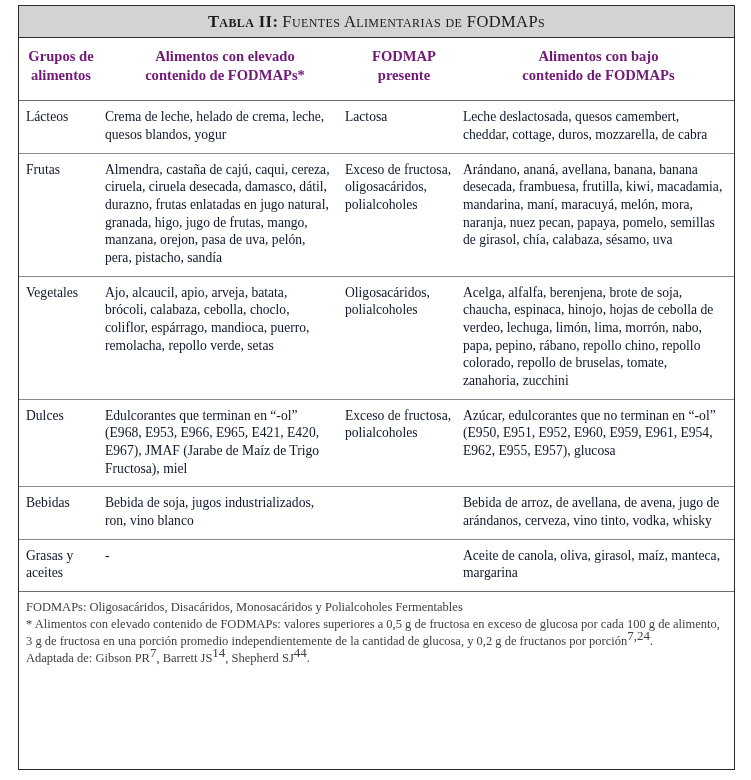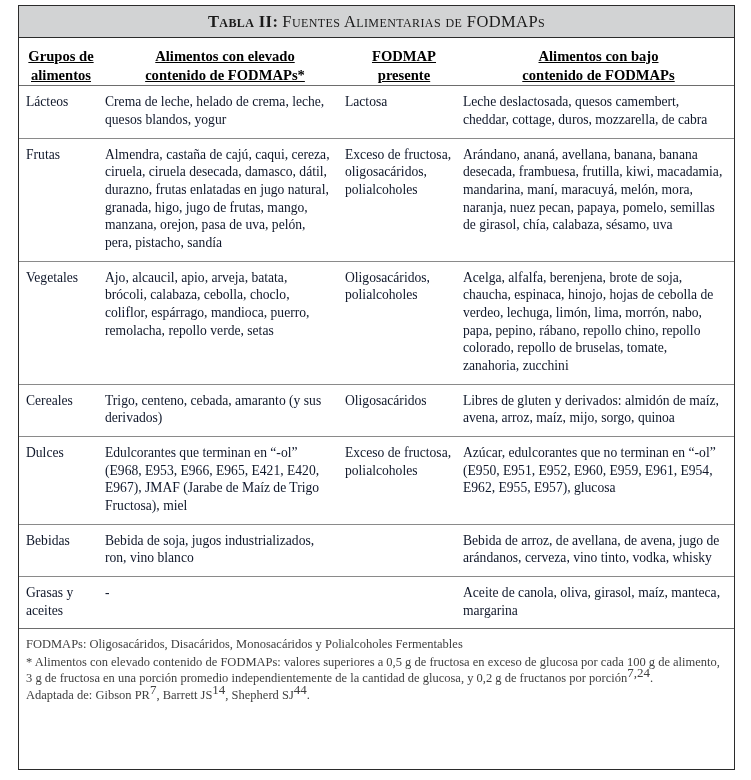--- a/index.html
+++ b/index.html
@@ -73,23 +73,22 @@
   table.fodmap col.c2 { width: 240px; }
   table.fodmap col.c3 { width: 118px; }
   table.fodmap col.c4 { width: 271px; }
 
   thead th {
     font-weight: bold;
     font-size: 14.6px;
     line-height: 1.28;
     text-align: center;
     vertical-align: top;
-    padding: 9px 6px 1px 6px;
-    color: #000000;
-    text-decoration: underline;
+    padding: 9px 6px 16px 6px;
+    color: #701a75;
   }
   thead tr { border-bottom: 1.5px solid #6d6d6d; }
   thead th.col1 { text-align: center; padding-left: 4px; }
 
   tbody td {
     font-size: 13.6px;
     line-height: 1.30;
     vertical-align: top;
     padding: 7px 9px 9px 0px;
     color: #0f172a;
@@ -173,26 +172,20 @@
             <td class="col3">Exceso de fructosa, oligosacáridos, polialcoholes</td>
             <td class="col4">Arándano, ananá, avellana, banana, banana desecada, frambuesa, frutilla, kiwi, macadamia, mandarina, maní, maracuyá, melón, mora, naranja, nuez pecan, papaya, pomelo, semillas de girasol, chía, calabaza, sésamo, uva</td>
           </tr>
           <tr>
             <td class="col1">Vegetales</td>
             <td class="col2">Ajo, alcaucil, apio, arveja, batata, brócoli, calabaza, cebolla, choclo, coliflor, espárrago, mandioca, puerro, remolacha, repollo verde, setas</td>
             <td class="col3">Oligosacáridos, polialcoholes</td>
             <td class="col4">Acelga, alfalfa, berenjena, brote de soja, chaucha, espinaca, hinojo, hojas de cebolla de verdeo, lechuga, limón, lima, morrón, nabo, papa, pepino, rábano, repollo chino, repollo colorado, repollo de bruselas, tomate, zanahoria, zucchini</td>
           </tr>
           <tr>
-            <td class="col1">Cereales</td>
-            <td class="col2">Trigo, centeno, cebada, amaranto (y sus derivados)</td>
-            <td class="col3">Oligosacáridos</td>
-            <td class="col4">Libres de gluten y derivados: almidón de maíz, avena, arroz, maíz, mijo, sorgo, quinoa</td>
-          </tr>
-          <tr>
             <td class="col1">Dulces</td>
             <td class="col2">Edulcorantes que terminan en “-ol” (E968, E953, E966, E965, E421, E420, E967), JMAF (Jarabe de Maíz de Trigo Fructosa), miel</td>
             <td class="col3">Exceso de fructosa, polialcoholes</td>
             <td class="col4">Azúcar, edulcorantes que no terminan en “-ol” (E950, E951, E952, E960, E959, E961, E954, E962, E955, E957), glucosa</td>
           </tr>
           <tr>
             <td class="col1">Bebidas</td>
             <td class="col2">Bebida de soja, jugos industrializados, ron, vino blanco</td>
             <td class="col3"></td>
             <td class="col4">Bebida de arroz, de avellana, de avena, jugo de arándanos, cerveza, vino tinto, vodka, whisky</td>

